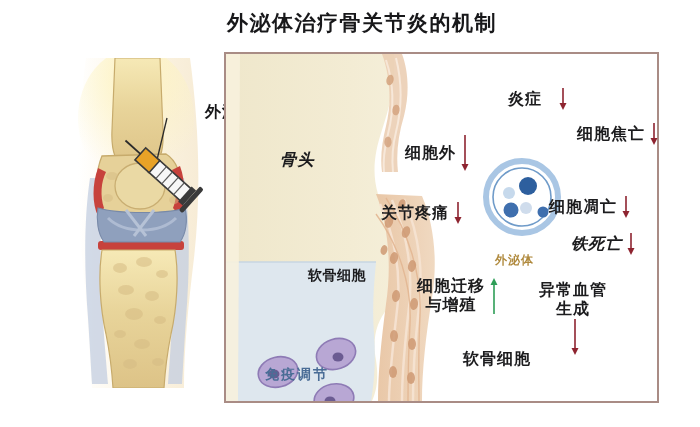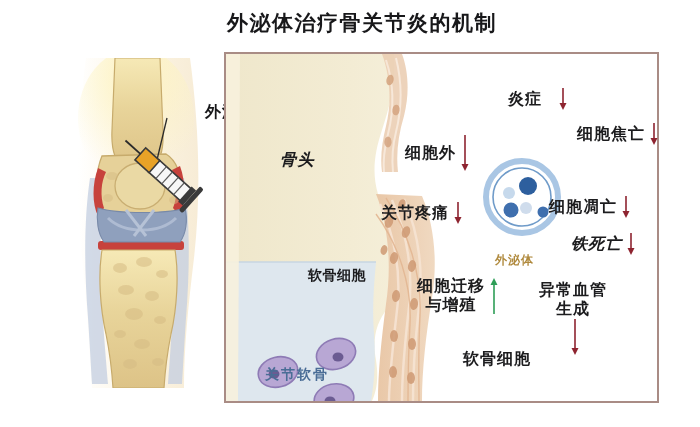--- a/index.html
+++ b/index.html
@@ -264,21 +264,21 @@
         <circle cx="-13" cy="-4" r="6" fill="#c6d9ec"></circle>
         <circle cx="-11" cy="13" r="7.5" fill="#3f6fae"></circle>
         <circle cx="4" cy="11" r="6" fill="#cfdcec"></circle>
         <circle cx="21" cy="15" r="5.5" fill="#3f6fae"></circle>
       </g>
     </svg>
   </div>
 
   <div class="bone-label">骨头</div>
   <div class="chondro-label">软骨细胞</div>
-  <div class="cartilage-label">关节软骨</div>
+  <div class="cartilage-label">免疫调节</div>
   <div class="exo-cap">外泌体</div>
 
   <div id="mech-layer">
       <div class="mech" style="left: 496px; top: 88px; gap: 12px;">
         <span class="txt">
           <div>炎症</div>
         </span>
         <span class="arw">
           <svg width="10" height="22" viewBox="0 0 10 22">
             <line x1="5" y1="0" x2="5" y2="17" stroke="#8e2430" stroke-width="1.6"></line>

